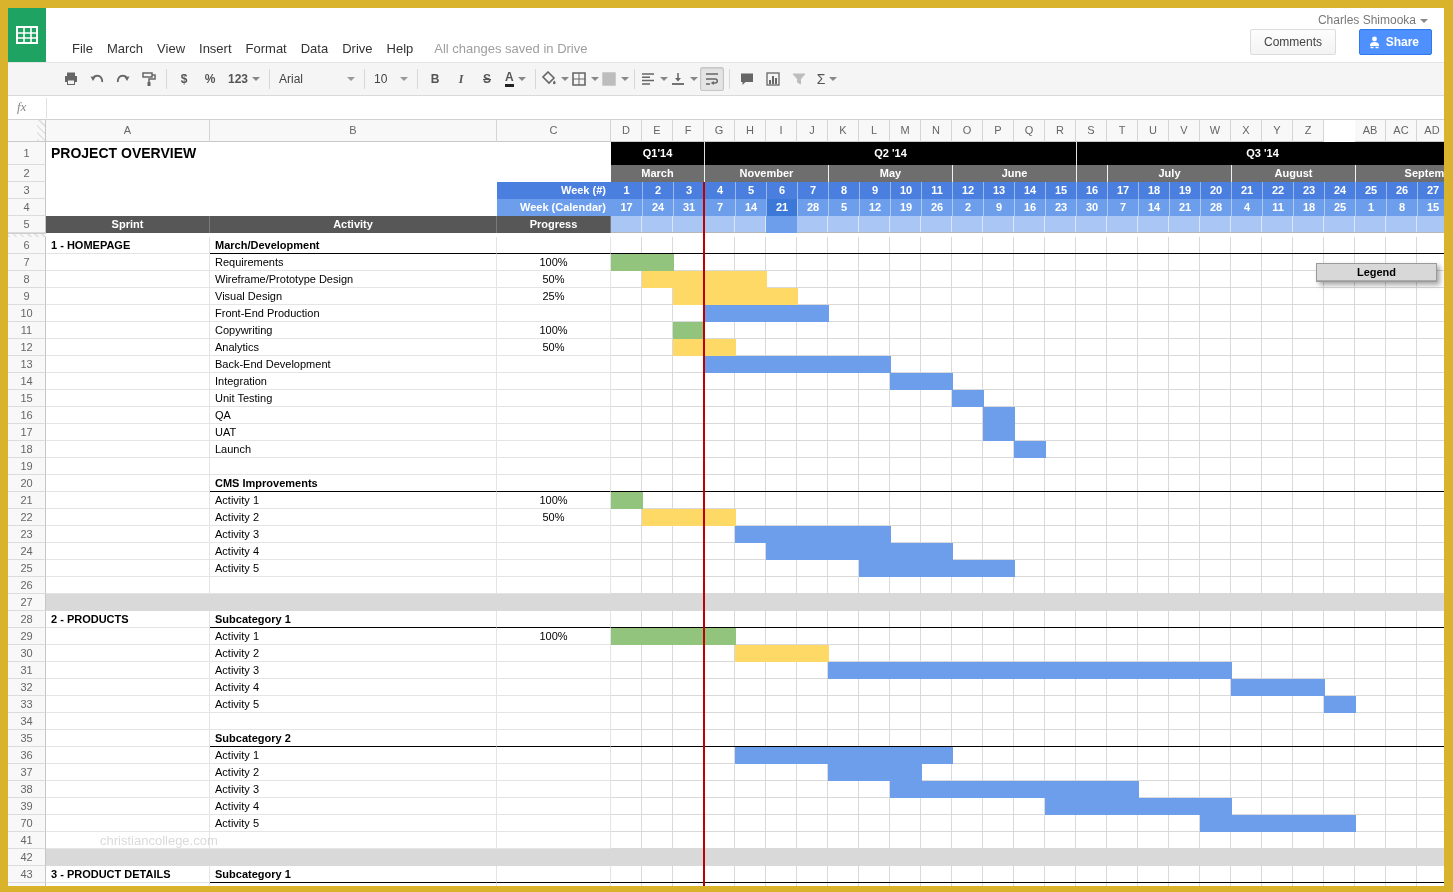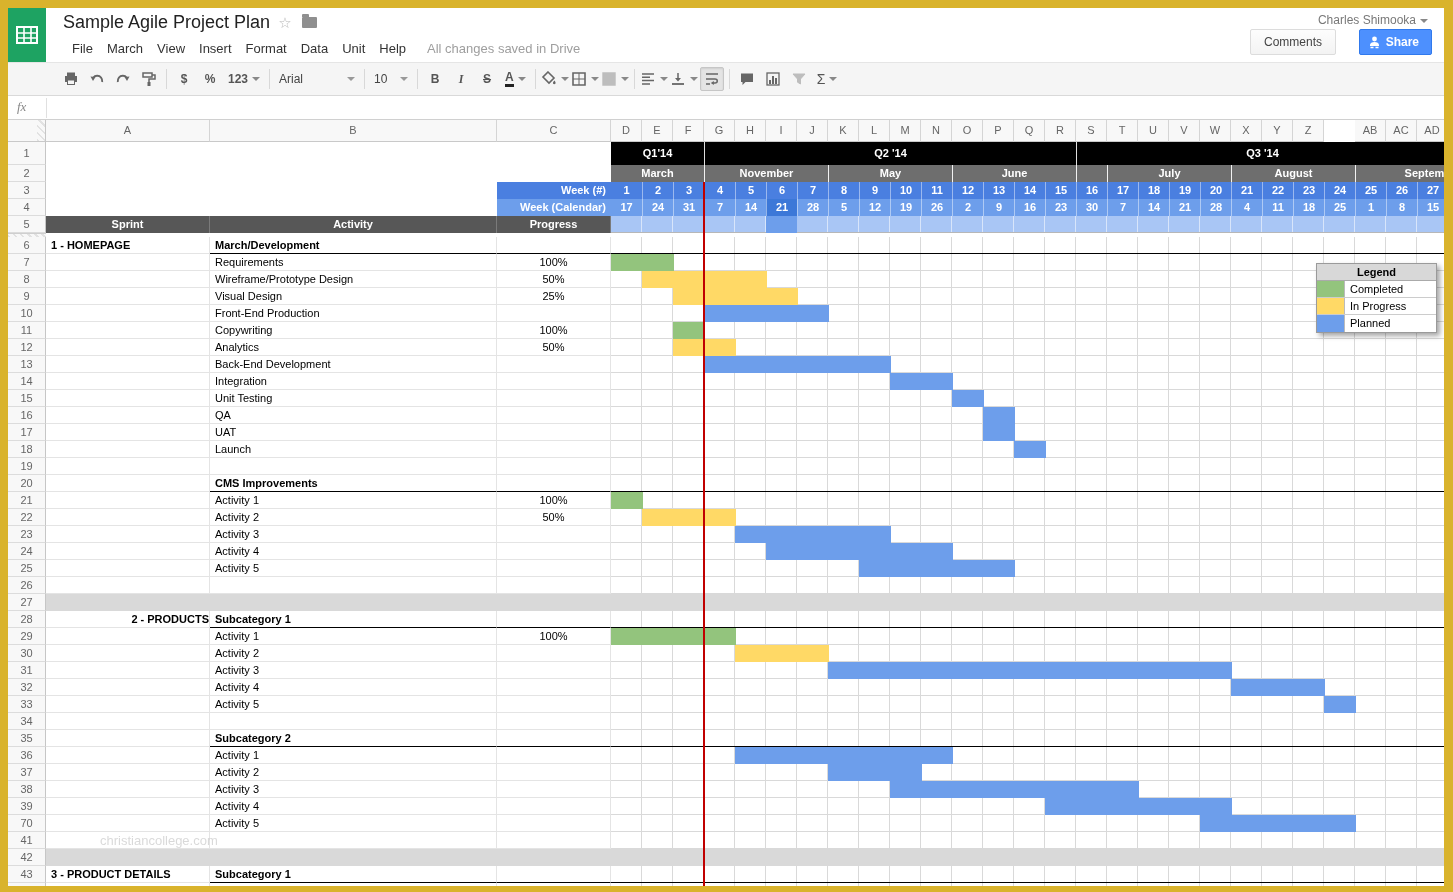--- a/index.html
+++ b/index.html
@@ -68,25 +68,22 @@
 <div class="frame">
 <div class="app">
 
   <div class="chrome">
     <div class="sheets-icon">
       <svg width="22" height="18" viewBox="0 0 22 18">
         <rect x="1" y="1" width="20" height="16" fill="none" stroke="#fff" stroke-width="2"></rect>
         <path d="M1 7h20M1 12h20M8 2v15M15 2v15" stroke="#fff" stroke-width="1.6"></path>
       </svg>
     </div>
-    <div class="doc-title">
-      <span>Sample Agile Project Plan</span><span class="star">☆</span><span class="folder"></span>
-    </div>
     <div class="menubar">
-      <span id="menu-items"><span>File</span><span>March</span><span>View</span><span>Insert</span><span>Format</span><span>Data</span><span>Unit</span><span>Help</span></span><span class="saved-status">All changes saved in Drive</span>
+      <span id="menu-items"><span>File</span><span>March</span><span>View</span><span>Insert</span><span>Format</span><span>Data</span><span>Drive</span><span>Help</span></span><span class="saved-status">All changes saved in Drive</span>
     </div>
     <div class="account">
       <span>Charles Shimooka</span><span class="caret"></span>
     </div>
     <div class="btn-comments">Comments</div>
     <div class="btn-share">
       <svg width="13" height="13" viewBox="0 0 13 13">
         <circle cx="6.5" cy="3" r="2.4" fill="#fff"></circle>
         <path d="M2 9c0-2 2-3 4.5-3S11 7 11 9v1H2z" fill="#fff"></path>
         <path d="M2.5 11.5h3M7.5 11.5h3" stroke="#fff" stroke-width="1.6"></path>
@@ -296,20 +293,21 @@
         <div class="rh" style="top: 605px; height: 17px; line-height: 16px;">36</div>
         <div class="rh" style="top: 622px; height: 17px; line-height: 16px;">37</div>
         <div class="rh" style="top: 639px; height: 17px; line-height: 16px;">38</div>
         <div class="rh" style="top: 656px; height: 17px; line-height: 16px;">39</div>
         <div class="rh" style="top: 673px; height: 17px; line-height: 16px;">70</div>
         <div class="rh" style="top: 690px; height: 17px; line-height: 16px;">41</div>
         <div class="rh" style="top: 707px; height: 17px; line-height: 16px;">42</div>
         <div class="rh" style="top: 724px; height: 17px; line-height: 16px;">43</div>
         <div class="rh" style="top: 741px; height: 17px; line-height: 16px;">44</div>
         <div class="hatch" style="position: absolute; left: 0px; top: 91px; width: 38px; height: 4px; border-top: 1px solid rgb(207, 207, 207);"></div>
+        <div class="cell" style="left: 38px; top: 0px; width: 565px; height: 23px; padding-left: 5px; font-weight: bold; font-size: 14px; line-height: 22px;">PROJECT OVERVIEW</div>
         <div style="position: absolute; left: 603px; top: 0px; width: 833px; height: 23px; background: rgb(0, 0, 0);">
           <div style="position: absolute; left: 0px; top: 0px; width: 93px; height: 23px; color: rgb(255, 255, 255); font-weight: bold; font-size: 11px; text-align: center; line-height: 22px;">Q1'14</div>
           <div style="position: absolute; left: 93px; top: 0px; width: 372px; height: 23px; color: rgb(255, 255, 255); font-weight: bold; font-size: 11px; text-align: center; line-height: 22px; border-left: 1px solid rgb(221, 221, 221);">Q2 '14</div>
           <div style="position: absolute; left: 465px; top: 0px; width: 372px; height: 31px; color: rgb(255, 255, 255); font-weight: bold; font-size: 11px; text-align: center; line-height: 22px; border-left: 1px solid rgb(221, 221, 221);">Q3 '14</div>
         </div>
         <div style="position: absolute; left: 603px; top: 23px; width: 833px; height: 17px;">
           <div style="position: absolute; left: 0px; top: 0px; width: 93px; height: 17px; background: rgb(110, 110, 110); color: rgb(255, 255, 255); font-weight: bold; font-size: 11px; text-align: center; line-height: 16px; overflow: hidden;">March</div>
           <div style="position: absolute; left: 93px; top: 0px; width: 124px; height: 17px; background: rgb(110, 110, 110); color: rgb(255, 255, 255); font-weight: bold; font-size: 11px; text-align: center; line-height: 16px; overflow: hidden; border-left: 1px solid rgb(242, 242, 242);">November</div>
           <div style="position: absolute; left: 217px; top: 0px; width: 124px; height: 17px; background: rgb(110, 110, 110); color: rgb(255, 255, 255); font-weight: bold; font-size: 11px; text-align: center; line-height: 16px; overflow: hidden; border-left: 1px solid rgb(242, 242, 242);">May</div>
           <div style="position: absolute; left: 341px; top: 0px; width: 124px; height: 17px; background: rgb(110, 110, 110); color: rgb(255, 255, 255); font-weight: bold; font-size: 11px; text-align: center; line-height: 16px; overflow: hidden; border-left: 1px solid rgb(242, 242, 242);">June</div>
@@ -491,21 +489,21 @@
         <div class="cell" style="left: 202px; top: 418px; width: 287px; height: 17px; padding-left: 5px; border-right: 1px solid rgb(228, 228, 228); border-bottom: 1px solid rgb(228, 228, 228);">Activity 5</div>
         <div class="cell" style="left: 489px; top: 418px; width: 114px; height: 17px; text-align: center; border-right: 1px solid rgb(228, 228, 228); border-bottom: 1px solid rgb(228, 228, 228);"></div>
         <div style="position: absolute; left: 603px; top: 418px; width: 833px; height: 17px; background: repeating-linear-gradient(to right, transparent 0px, transparent 30px, rgb(217, 217, 217) 30px, rgb(217, 217, 217) 31px); border-bottom: 1px solid rgb(217, 217, 217);">
           <div style="position: absolute; left: 248px; top: 0px; width: 156px; height: 17px; background: rgb(109, 158, 235);"></div>
         </div>
         <div class="cell" style="left: 38px; top: 435px; width: 164px; height: 17px; padding-left: 5px; font-weight: bold; border-right: 1px solid rgb(228, 228, 228); border-bottom: 1px solid rgb(228, 228, 228);"></div>
         <div class="cell" style="left: 202px; top: 435px; width: 287px; height: 17px; padding-left: 5px; border-right: 1px solid rgb(228, 228, 228); border-bottom: 1px solid rgb(228, 228, 228);"></div>
         <div class="cell" style="left: 489px; top: 435px; width: 114px; height: 17px; text-align: center; border-right: 1px solid rgb(228, 228, 228); border-bottom: 1px solid rgb(228, 228, 228);"></div>
         <div style="position: absolute; left: 603px; top: 435px; width: 833px; height: 17px; background: repeating-linear-gradient(to right, transparent 0px, transparent 30px, rgb(217, 217, 217) 30px, rgb(217, 217, 217) 31px); border-bottom: 1px solid rgb(217, 217, 217);"></div>
         <div style="position: absolute; left: 38px; top: 452px; width: 1398px; height: 17px; background: rgb(217, 217, 217);"></div>
-        <div class="cell" style="left: 38px; top: 469px; width: 164px; height: 17px; padding-left: 5px; font-weight: bold; border-right: 1px solid rgb(228, 228, 228); border-bottom: 1px solid rgb(228, 228, 228); text-align: right;">2 - PRODUCTS</div>
+        <div class="cell" style="left: 38px; top: 469px; width: 164px; height: 17px; padding-left: 5px; font-weight: bold; border-right: 1px solid rgb(228, 228, 228); border-bottom: 1px solid rgb(228, 228, 228);">2 - PRODUCTS</div>
         <div class="cell" style="left: 202px; top: 469px; width: 287px; height: 17px; padding-left: 5px; font-weight: bold; border-right: 1px solid rgb(228, 228, 228); border-bottom: 1px solid rgb(0, 0, 0);">Subcategory 1</div>
         <div class="cell" style="left: 489px; top: 469px; width: 114px; height: 17px; text-align: center; border-right: 1px solid rgb(228, 228, 228); border-bottom: 1px solid rgb(0, 0, 0);"></div>
         <div style="position: absolute; left: 603px; top: 469px; width: 833px; height: 17px; background: repeating-linear-gradient(to right, transparent 0px, transparent 30px, rgb(217, 217, 217) 30px, rgb(217, 217, 217) 31px); border-bottom: 1px solid rgb(0, 0, 0);"></div>
         <div class="cell" style="left: 38px; top: 486px; width: 164px; height: 17px; padding-left: 5px; font-weight: bold; border-right: 1px solid rgb(228, 228, 228); border-bottom: 1px solid rgb(228, 228, 228);"></div>
         <div class="cell" style="left: 202px; top: 486px; width: 287px; height: 17px; padding-left: 5px; border-right: 1px solid rgb(228, 228, 228); border-bottom: 1px solid rgb(228, 228, 228);">Activity 1</div>
         <div class="cell" style="left: 489px; top: 486px; width: 114px; height: 17px; text-align: center; border-right: 1px solid rgb(228, 228, 228); border-bottom: 1px solid rgb(228, 228, 228);">100%</div>
         <div style="position: absolute; left: 603px; top: 486px; width: 833px; height: 17px; background: repeating-linear-gradient(to right, transparent 0px, transparent 30px, rgb(217, 217, 217) 30px, rgb(217, 217, 217) 31px); border-bottom: 1px solid rgb(217, 217, 217);">
           <div style="position: absolute; left: 0px; top: 0px; width: 125px; height: 17px; background: rgb(147, 196, 125);"></div>
         </div>
         <div class="cell" style="left: 38px; top: 503px; width: 164px; height: 17px; padding-left: 5px; font-weight: bold; border-right: 1px solid rgb(228, 228, 228); border-bottom: 1px solid rgb(228, 228, 228);"></div>
@@ -582,32 +580,18 @@
         <div class="cell" style="left: 38px; top: 741px; width: 164px; height: 17px; padding-left: 5px; font-weight: bold; border-right: 1px solid rgb(228, 228, 228); border-bottom: 1px solid rgb(228, 228, 228);"></div>
         <div class="cell" style="left: 202px; top: 741px; width: 287px; height: 17px; padding-left: 5px; border-right: 1px solid rgb(228, 228, 228); border-bottom: 1px solid rgb(228, 228, 228);">Activity 1</div>
         <div class="cell" style="left: 489px; top: 741px; width: 114px; height: 17px; text-align: center; border-right: 1px solid rgb(228, 228, 228); border-bottom: 1px solid rgb(228, 228, 228);"></div>
         <div style="position: absolute; left: 603px; top: 741px; width: 833px; height: 17px; background: repeating-linear-gradient(to right, transparent 0px, transparent 30px, rgb(217, 217, 217) 30px, rgb(217, 217, 217) 31px); border-bottom: 1px solid rgb(217, 217, 217);"></div>
       </div>
 
   <div class="today-line"></div>
 
   <div class="legend">
     <div class="legend-title">Legend</div>
-    <div id="legend-rows">
-          <div class="legend-row">
-            <div class="legend-sw" style="background: rgb(147, 196, 125);"></div>
-            <div class="legend-lab">Completed</div>
-          </div>
-          <div class="legend-row">
-            <div class="legend-sw" style="background: rgb(255, 217, 102);"></div>
-            <div class="legend-lab">In Progress</div>
-          </div>
-          <div class="legend-row">
-            <div class="legend-sw" style="background: rgb(109, 158, 235);"></div>
-            <div class="legend-lab">Planned</div>
-          </div>
-        </div>
   </div>
 
   <div class="watermark">christiancollege.com</div>
 
 </div>
 </div>
 
 </body></html>

